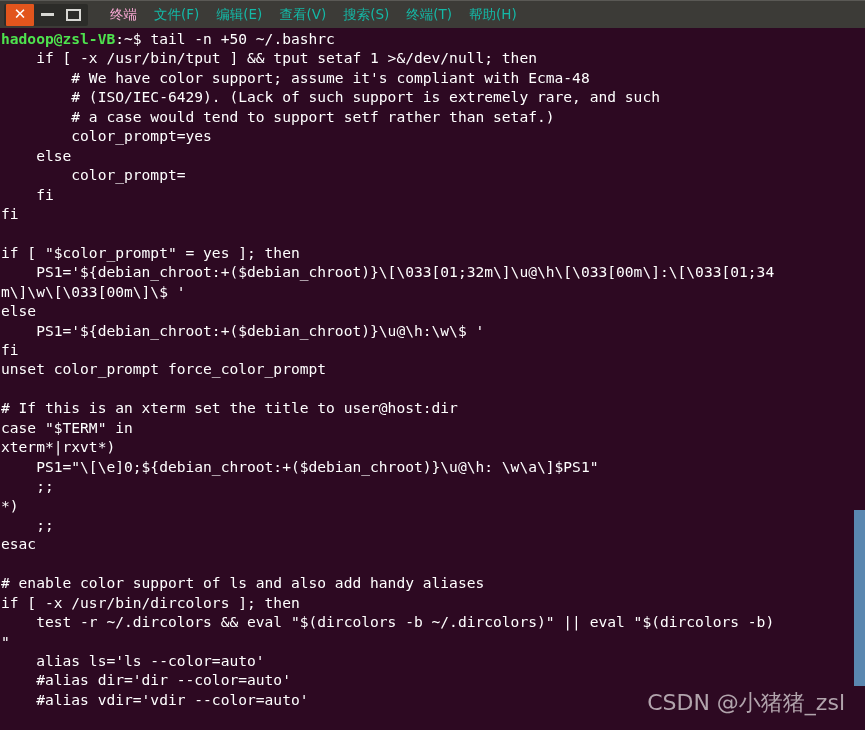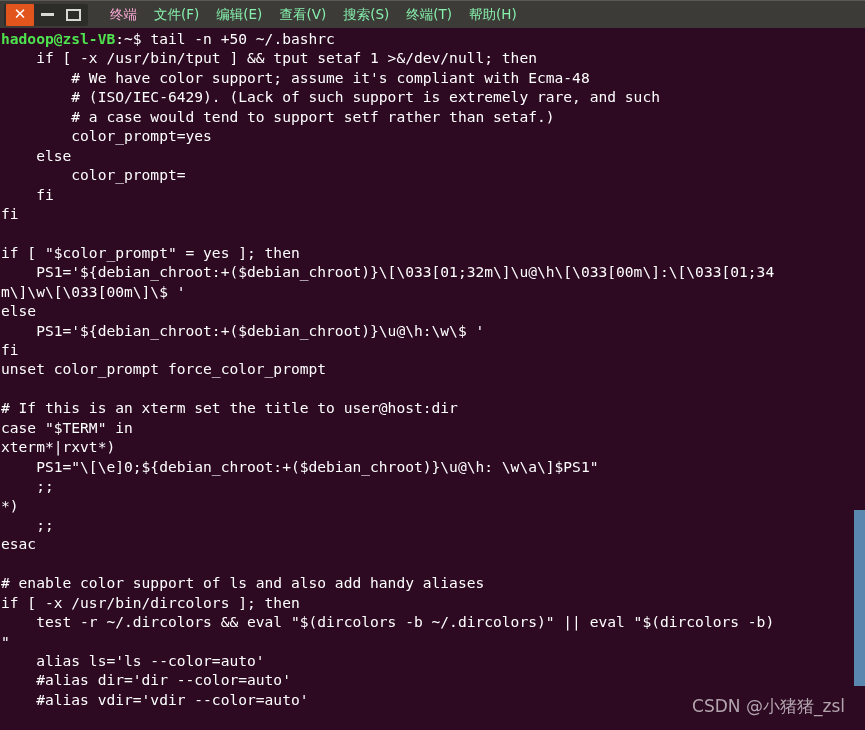--- a/index.html
+++ b/index.html
@@ -75,21 +75,21 @@
     border: 2px solid #d8d8d4;
     box-sizing: border-box;
   }
   .menus {
     display: flex;
     align-items: center;
     margin-left: 22px;
     gap: 17px;
   }
   .menu-item {
-    color: #86efac;
+    color: #14b8a6;
     font-family: "DejaVu Sans", sans-serif;
     font-size: 13.5px;
     white-space: nowrap;
   }
   .menu-title {
     color: #f9a8d4;
     font-family: "DejaVu Sans", sans-serif;
     font-size: 13.5px;
     white-space: nowrap;
   }
@@ -135,21 +135,21 @@
     background: #5a87b0;
   }
 
   
   #watermark {
     position: absolute;
     right: 20px;
     bottom: 12px;
     color: #cfc6cb;
     font-family: "DejaVu Sans", sans-serif;
-    font-size: 17px;
+    font-size: 22px;
     opacity: 0.82;
     white-space: nowrap;
   }
 </style>
 </head>
 <body>
 
 <div id="window">
 
   <div id="titlebar">

